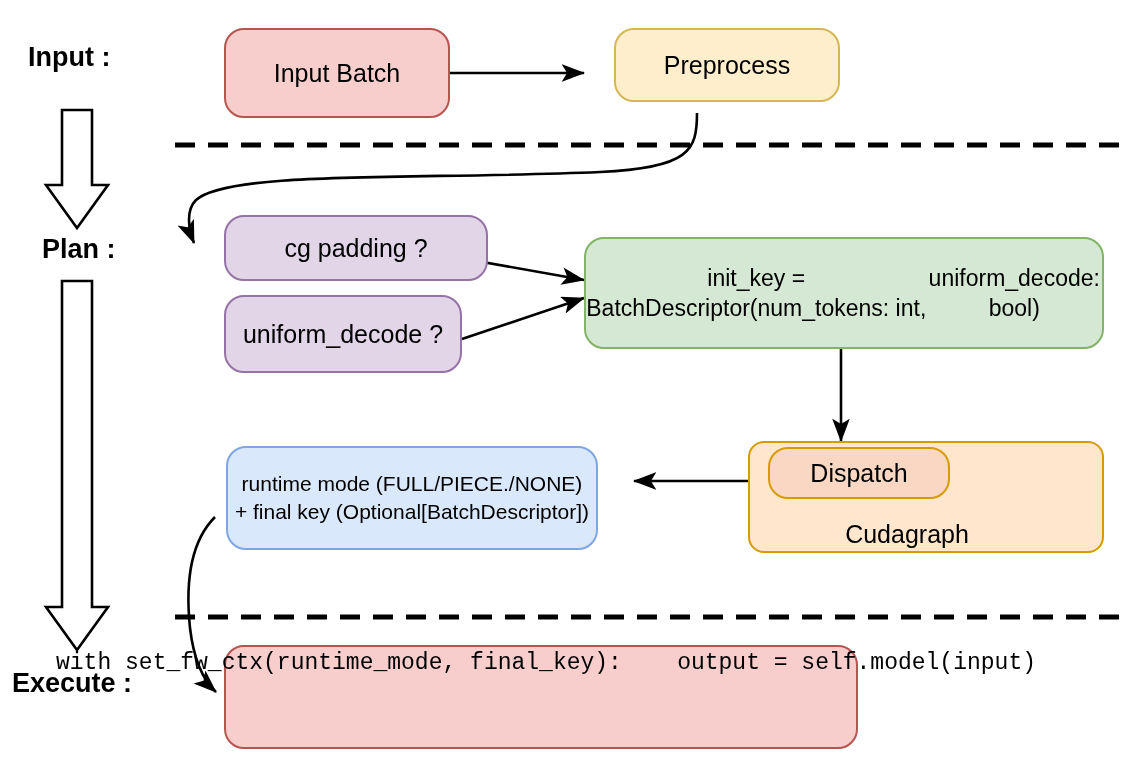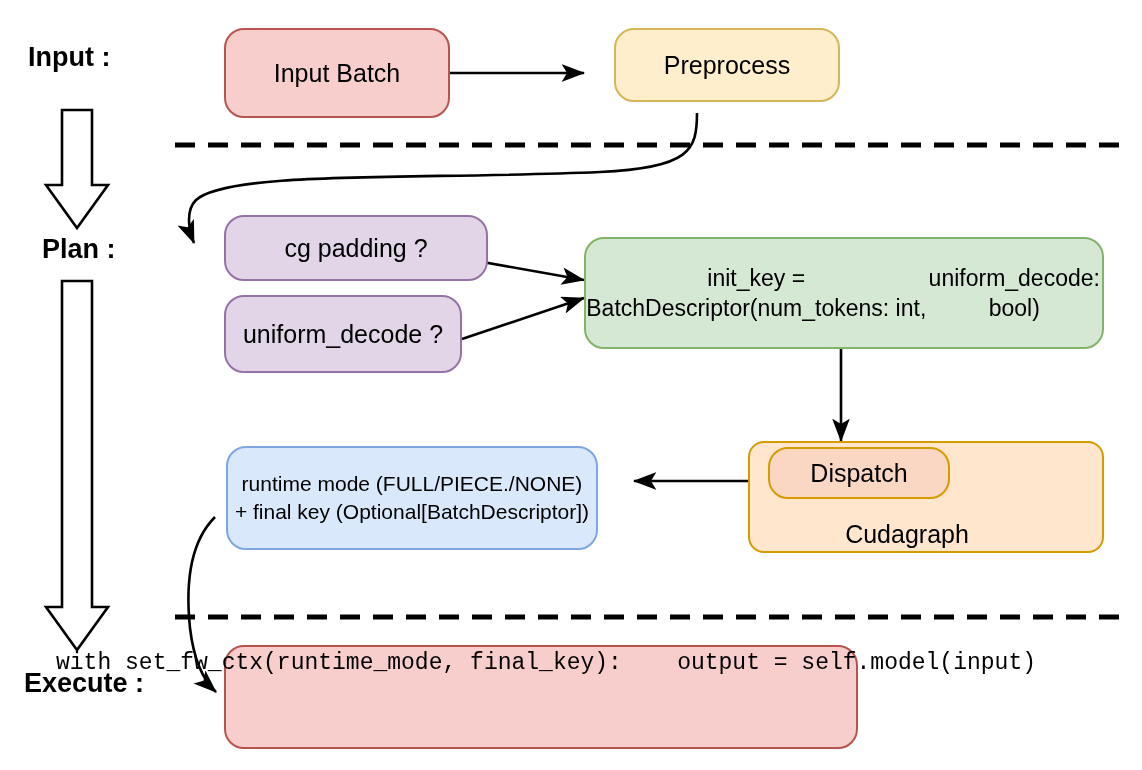--- a/index.html
+++ b/index.html
@@ -92,21 +92,21 @@
 
     <path d="M 215,517 C 192,540 185,580 190,628 C 194,662 205,682 216,692" fill="none" stroke="#000000" stroke-width="2.6" marker-end="url(#arrow)"></path>
 
     <polygon points="62,110 92,110 92,185 108,185 77,228 46,185 62,185" fill="#ffffff" stroke="#000000" stroke-width="2.6" stroke-linejoin="miter"></polygon>
 
     <polygon points="62,281 92,281 92,607 108,607 77,650 46,607 62,607" fill="#ffffff" stroke="#000000" stroke-width="2.6" stroke-linejoin="miter"></polygon>
   </svg>
 
   <div class="stage-label" style="left:28px; top:42px;">Input :</div>
   <div class="stage-label" style="left:42px; top:234px;">Plan :</div>
-  <div class="stage-label" style="left:12px; top:668px;margin-left:12px;">Execute :</div>
+  <div class="stage-label" style="left:12px; top:668px;">Execute :</div>
 
   <div class="node node-pink" style="left:224px; top:28px; width:226px; height:90px; font-size:25px;">
     <span>Input Batch</span>
   </div>
 
   <div class="node node-yellow" style="left:614px; top:28px; width:226px; height:74px; font-size:25px;">
     <span>Preprocess</span>
   </div>
 
   <div class="node node-purple" style="left:224px; top:215px; width:264px; height:66px; font-size:25px;">

